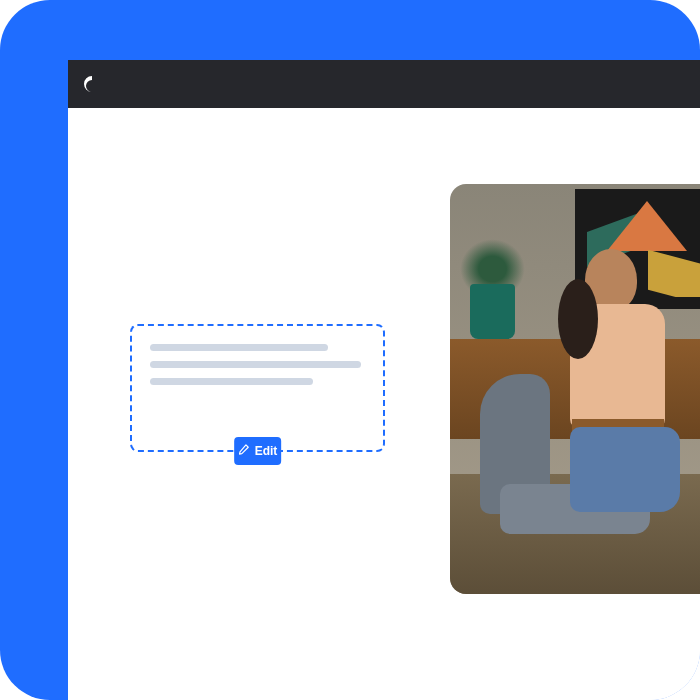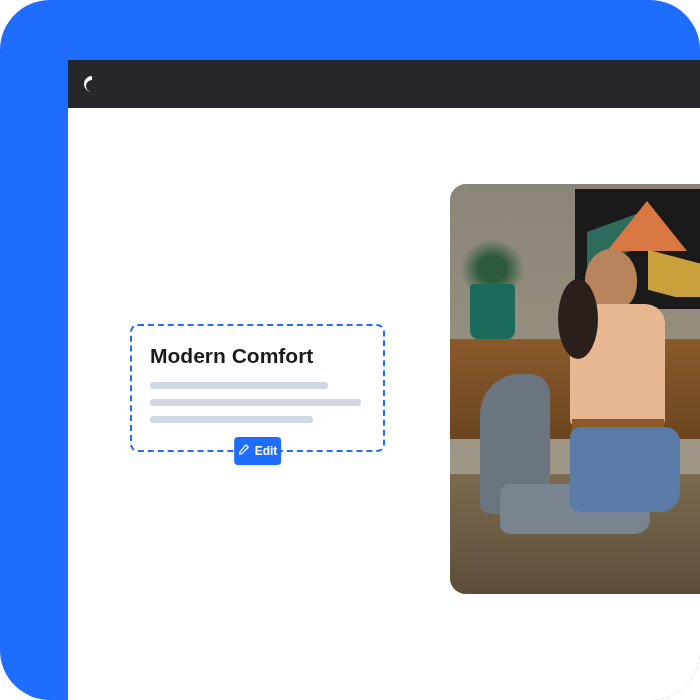--- a/index.html
+++ b/index.html
@@ -271,21 +271,20 @@
   <div class="browser-window">
     <div class="browser-header">
       <div class="brand-logo">
         <svg width="20" height="20" viewBox="0 0 20 20">
           <path d="M10 2 A8 8 0 1 0 10 18 A6 6 0 1 1 10 6 Z" fill="#fff"></path>
         </svg>
       </div>
     </div>
     <div class="content-area">
       <div class="editable-block">
-        <div class="block-title">Modern Comfort</div>
         <div class="placeholder-line w1"></div>
         <div class="placeholder-line w2"></div>
         <div class="placeholder-line w3"></div>
         <button class="edit-button">
           <span>
             <svg width="11" height="11" viewBox="0 0 12 12">
               <path d="M8.5 1 L11 3.5 L4 10.5 L1.5 11 L2 8.5 Z" fill="none" stroke="#fff" stroke-width="1.3" stroke-linejoin="round"></path>
             </svg>
           </span>
           <span>Edit</span>

